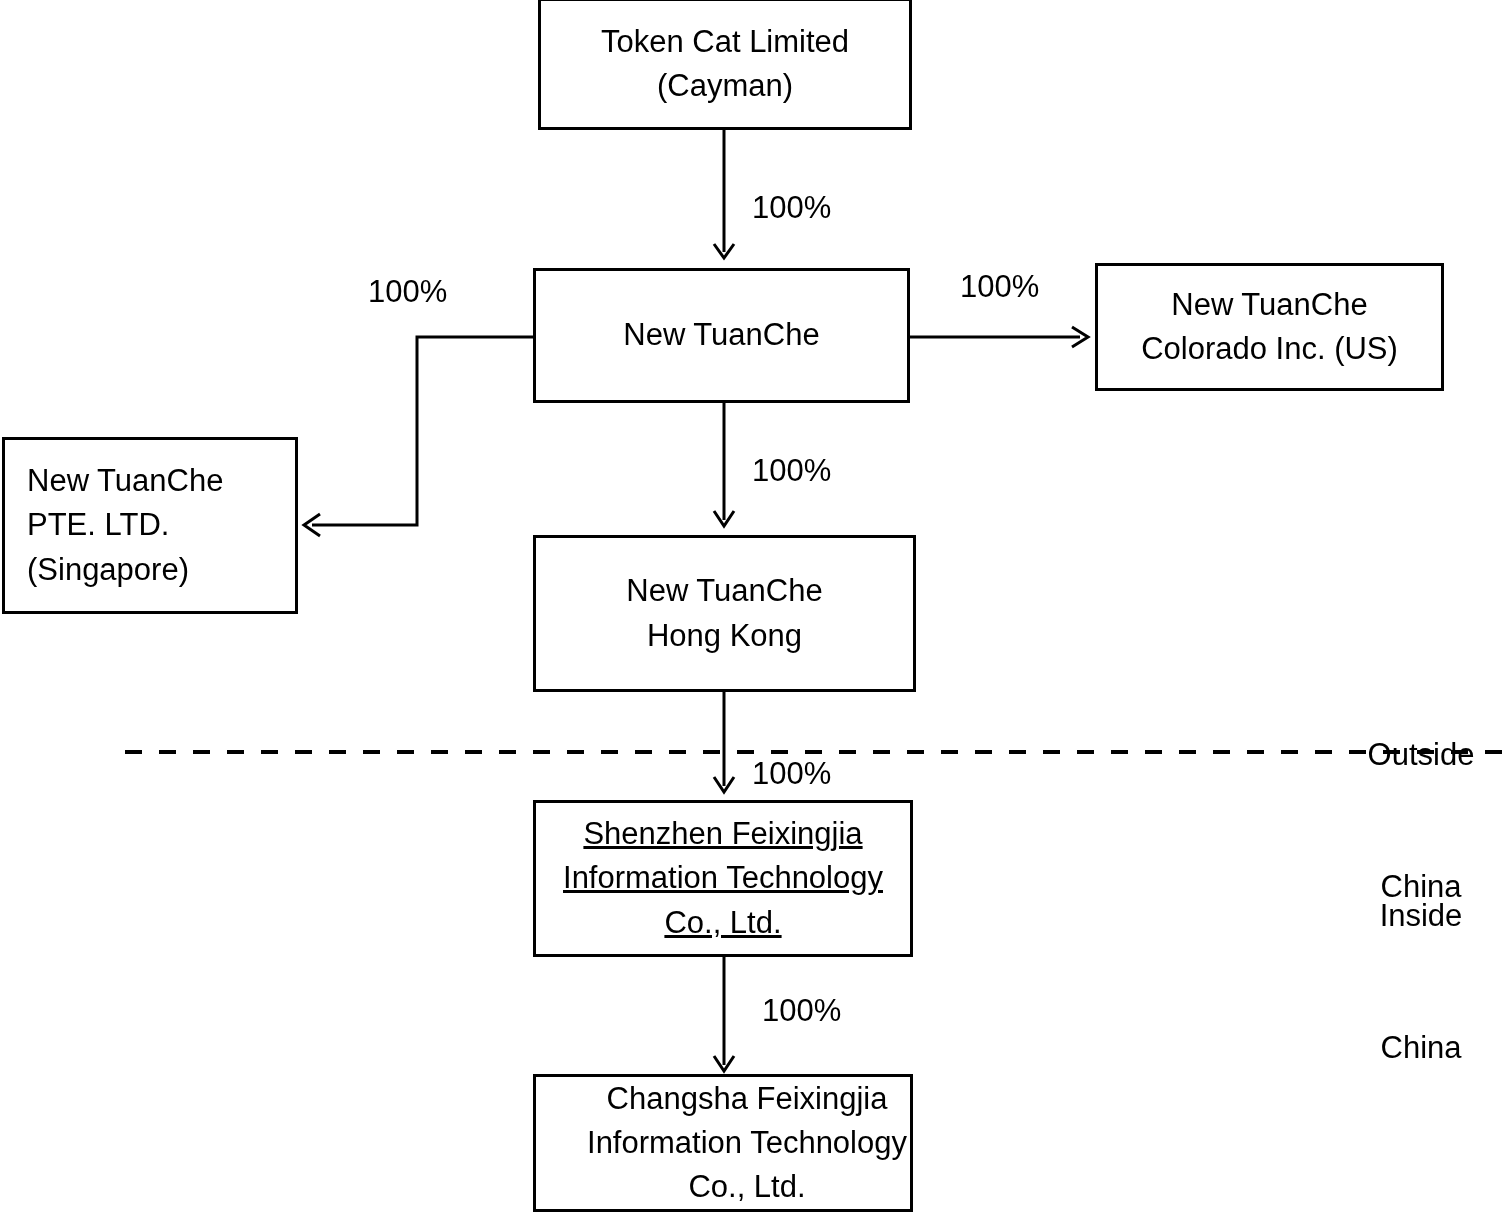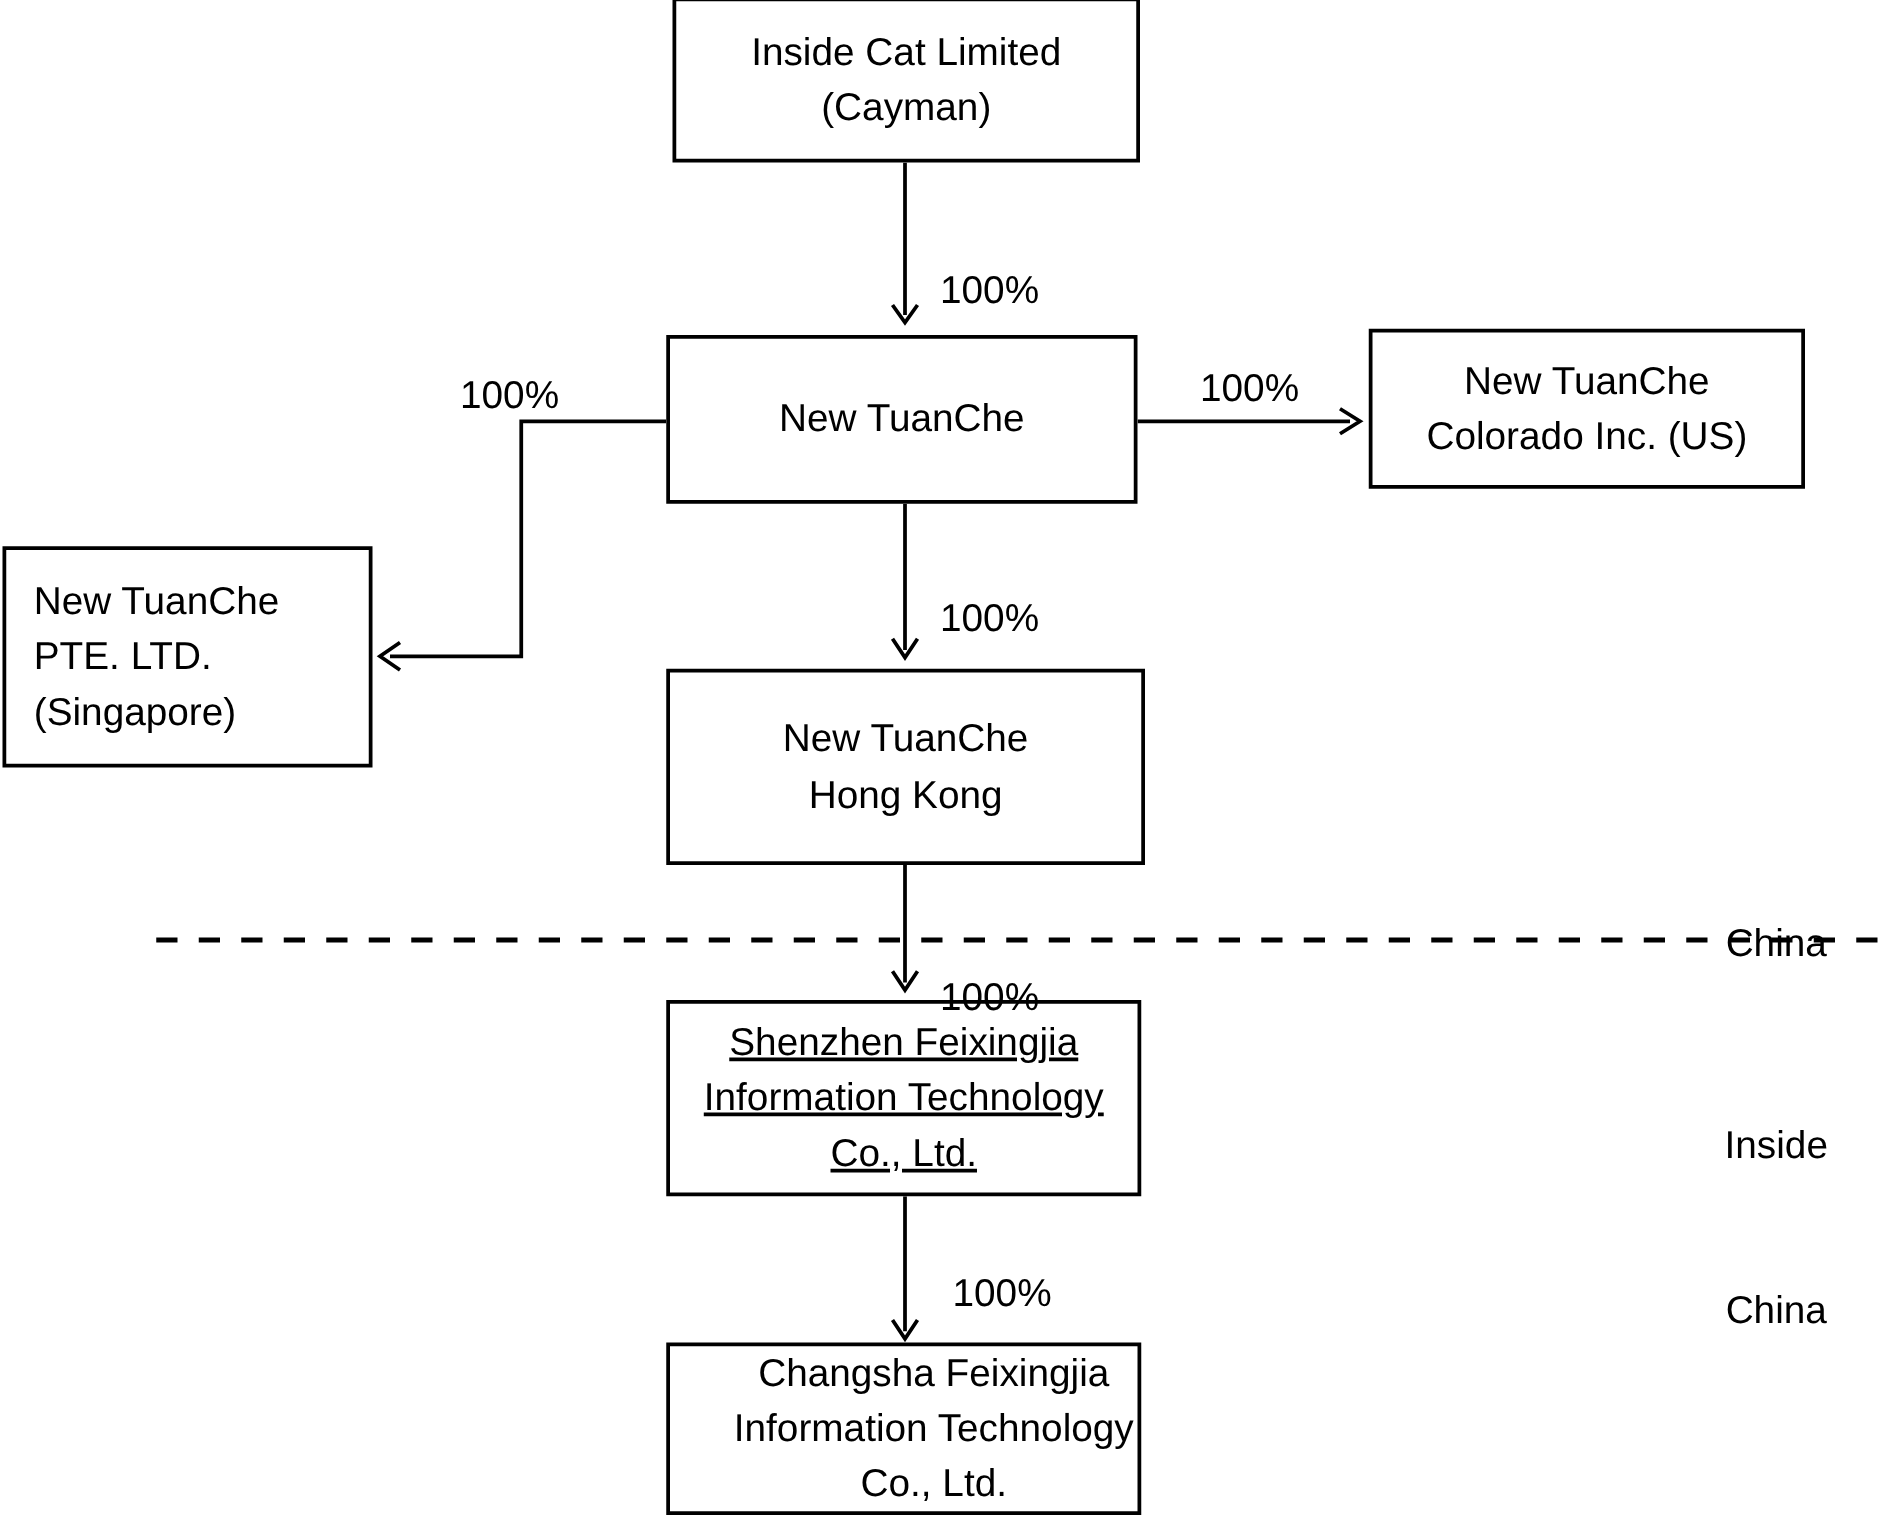--- a/index.html
+++ b/index.html
@@ -41,21 +41,20 @@
     align-items: flex-start;
     text-align: left;
     padding-left: 22px;
   }
   .edge-label {
     position: absolute;
     color: #000000;
     font-size: 31px;
     line-height: 1.2;
     white-space: pre;
-    margin-top: 24px;
   }
   .zone-label {
     position: absolute;
     color: #000000;
     font-size: 31px;
     line-height: 1.42;
     text-align: center;
     white-space: pre;
   }
   .nline { display: block; }
@@ -105,21 +104,21 @@
 
     <g>
       <line x1="724" y1="957" x2="724" y2="1065" stroke="#000000" stroke-width="3"></line>
       <path d="M 714 1056 L 724 1071 L 734 1056" fill="none" stroke="#000000" stroke-width="3"></path>
     </g>
 
     <line x1="125" y1="752" x2="1510" y2="752" stroke="#000000" stroke-width="4" stroke-dasharray="17 17"></line>
   </svg>
 
   <div class="node" style="left:538px; top:-2px; width:374px; height:132px;">
-    <span class="nline">Inside Cat Limited</span>
+    <span class="nline">Token Cat Limited</span>
     <span class="nline">(Cayman)</span>
   </div>
 
   <div class="node" style="left:533px; top:268px; width:377px; height:135px;">
     <span class="nline">New TuanChe</span>
   </div>
 
   <div class="node" style="left:1095px; top:263px; width:349px; height:128px;">
     <span class="nline">New TuanChe</span>
     <span class="nline">Colorado Inc. (US)</span>
@@ -154,20 +153,21 @@
 
   <div class="edge-label" style="left:960px; top:268px;">100%</div>
 
   <div class="edge-label" style="left:752px; top:452px;">100%</div>
 
   <div class="edge-label" style="left:752px; top:755px;">100%</div>
 
   <div class="edge-label" style="left:762px; top:992px;">100%</div>
 
   <div class="zone-label" style="left:1332px; top:645px; width:178px;">
+    <span class="nline">Outside</span>
     <span class="nline">China</span>
   </div>
 
   <div class="zone-label" style="left:1332px; top:806px; width:178px;">
     <span class="nline">Inside</span>
     <span class="nline">China</span>
   </div>
 
 </div>
 

